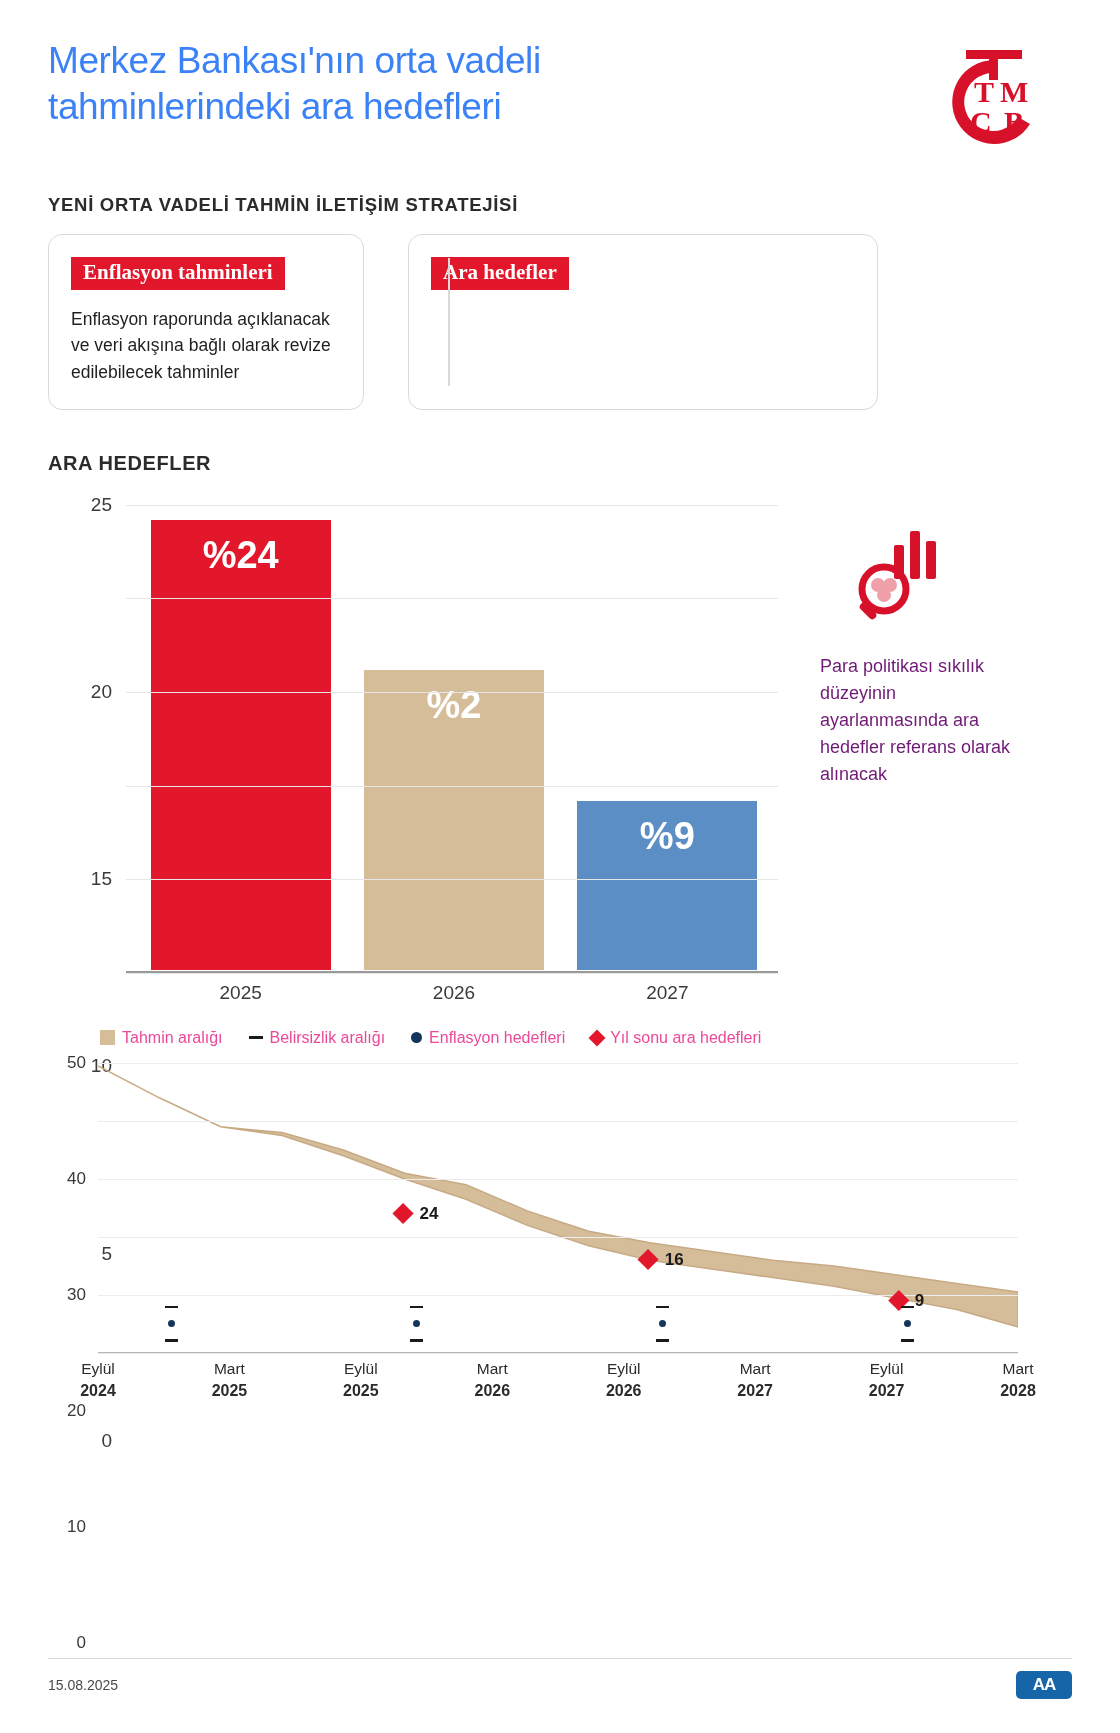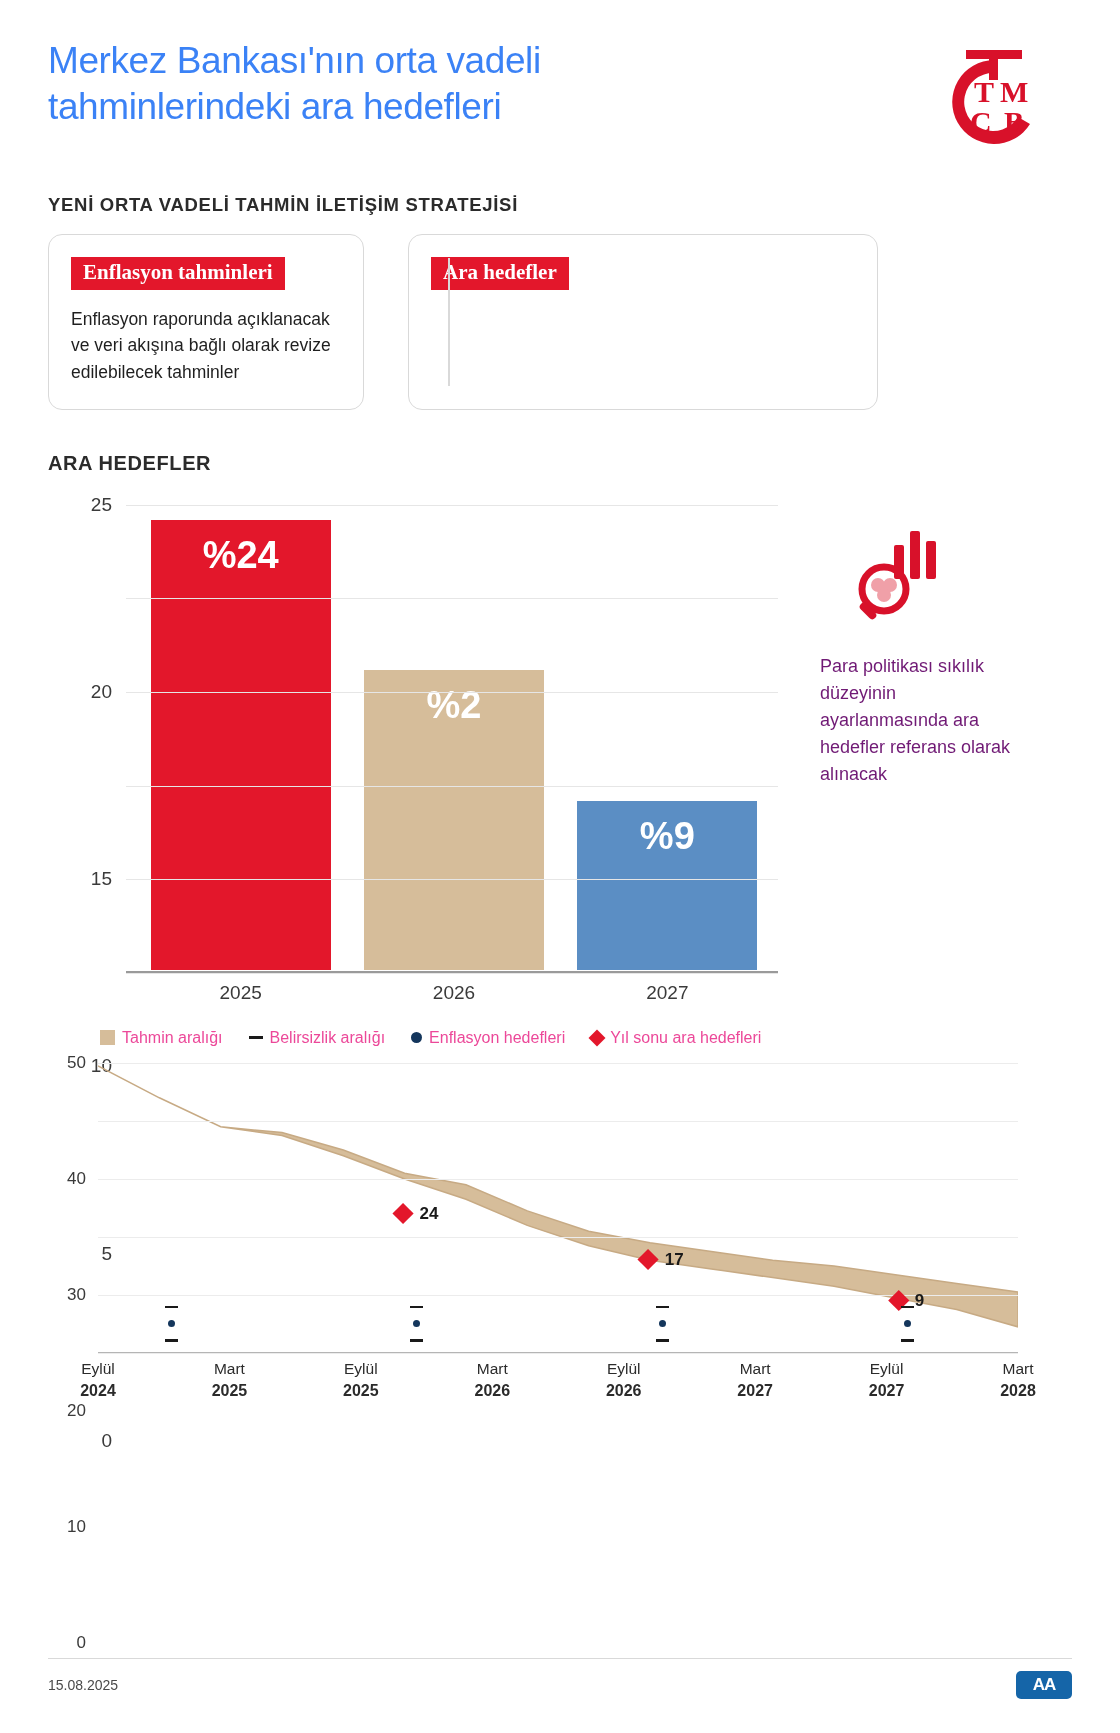--- a/index.html
+++ b/index.html
@@ -428,21 +428,21 @@
         </div>
         <div class="fc-gridline" style="top: 0px;">
           <div class="fc-ylabel" style="top: 0px;">50</div>
         </div>
         <div class="fc-marker" style="left: 318.933px; top: 150.8px;">
           <div class="fc-diamond"></div>
           <span>24</span>
         </div>
         <div class="fc-marker" style="left: 564.267px; top: 197.2px;">
           <div class="fc-diamond"></div>
-          <span>17</span>
+          <span>16</span>
         </div>
         <div class="fc-marker" style="left: 809.6px; top: 237.8px;">
           <div class="fc-diamond"></div>
           <span>9</span>
         </div>
         <div class="fc-target" style="left: 73.6px; top: 261px;">
           <div class="t-dash"></div>
           <div class="t-dot"></div>
           <div class="t-dash2"></div>
         </div>

